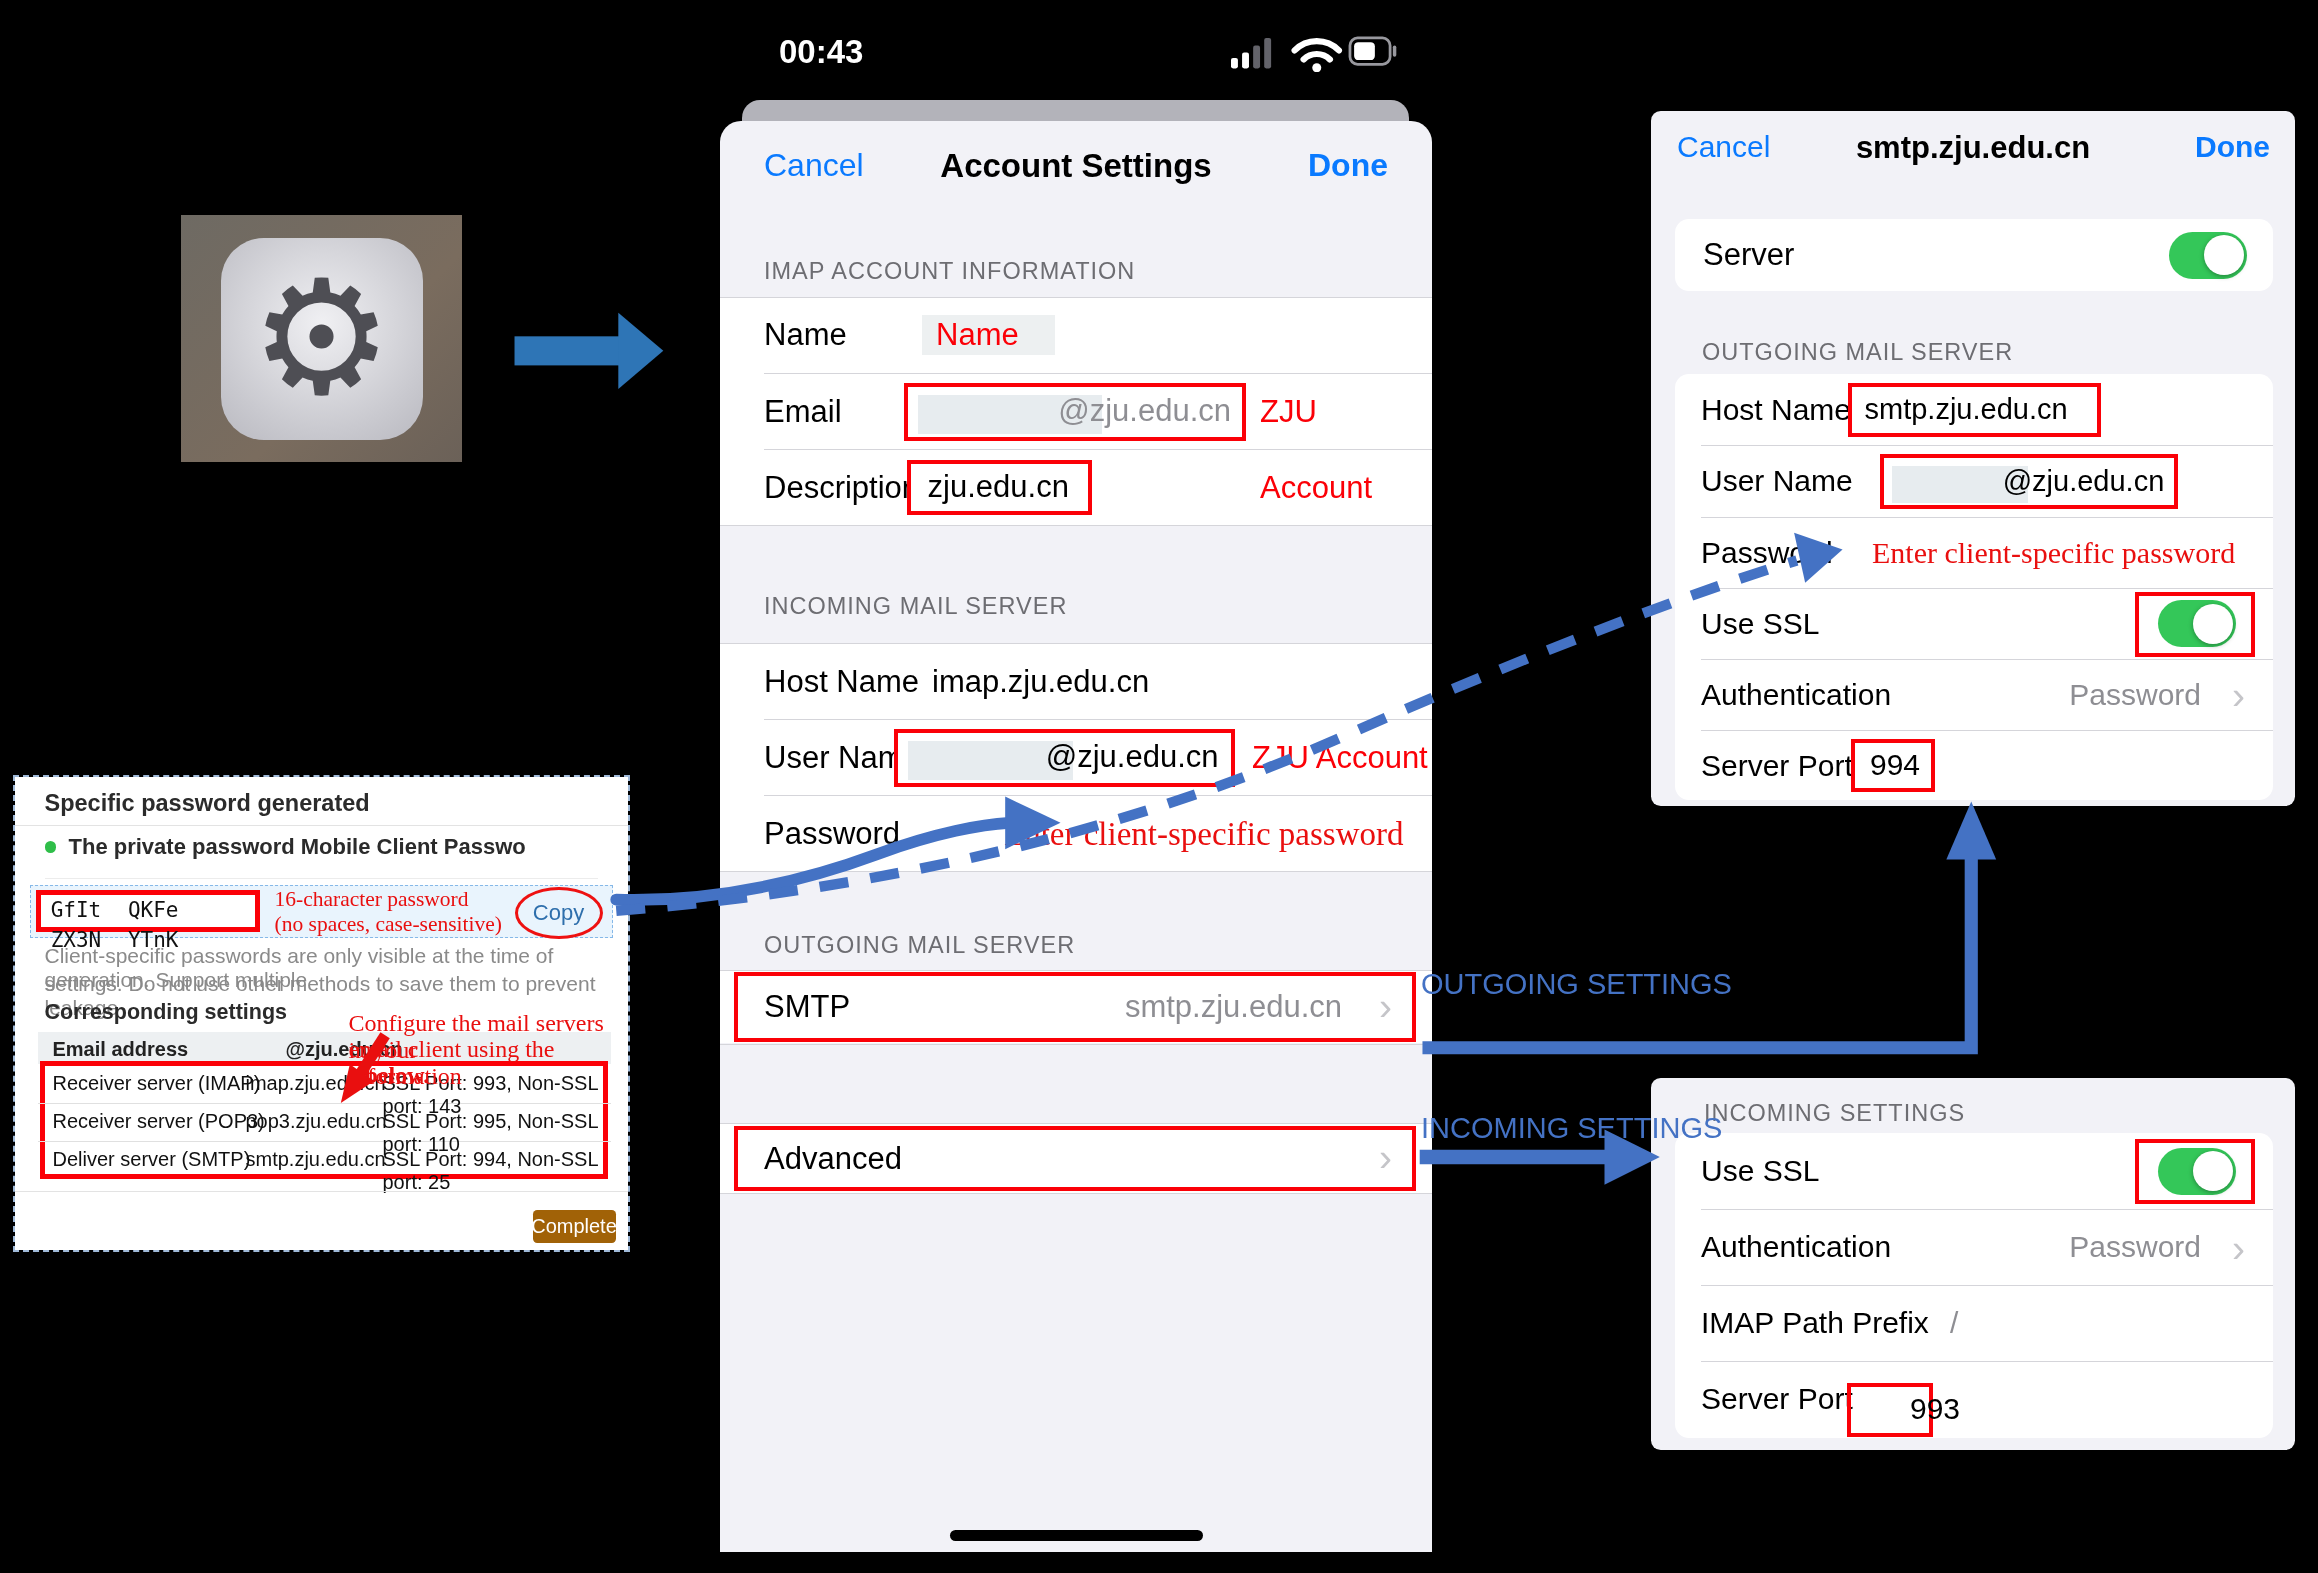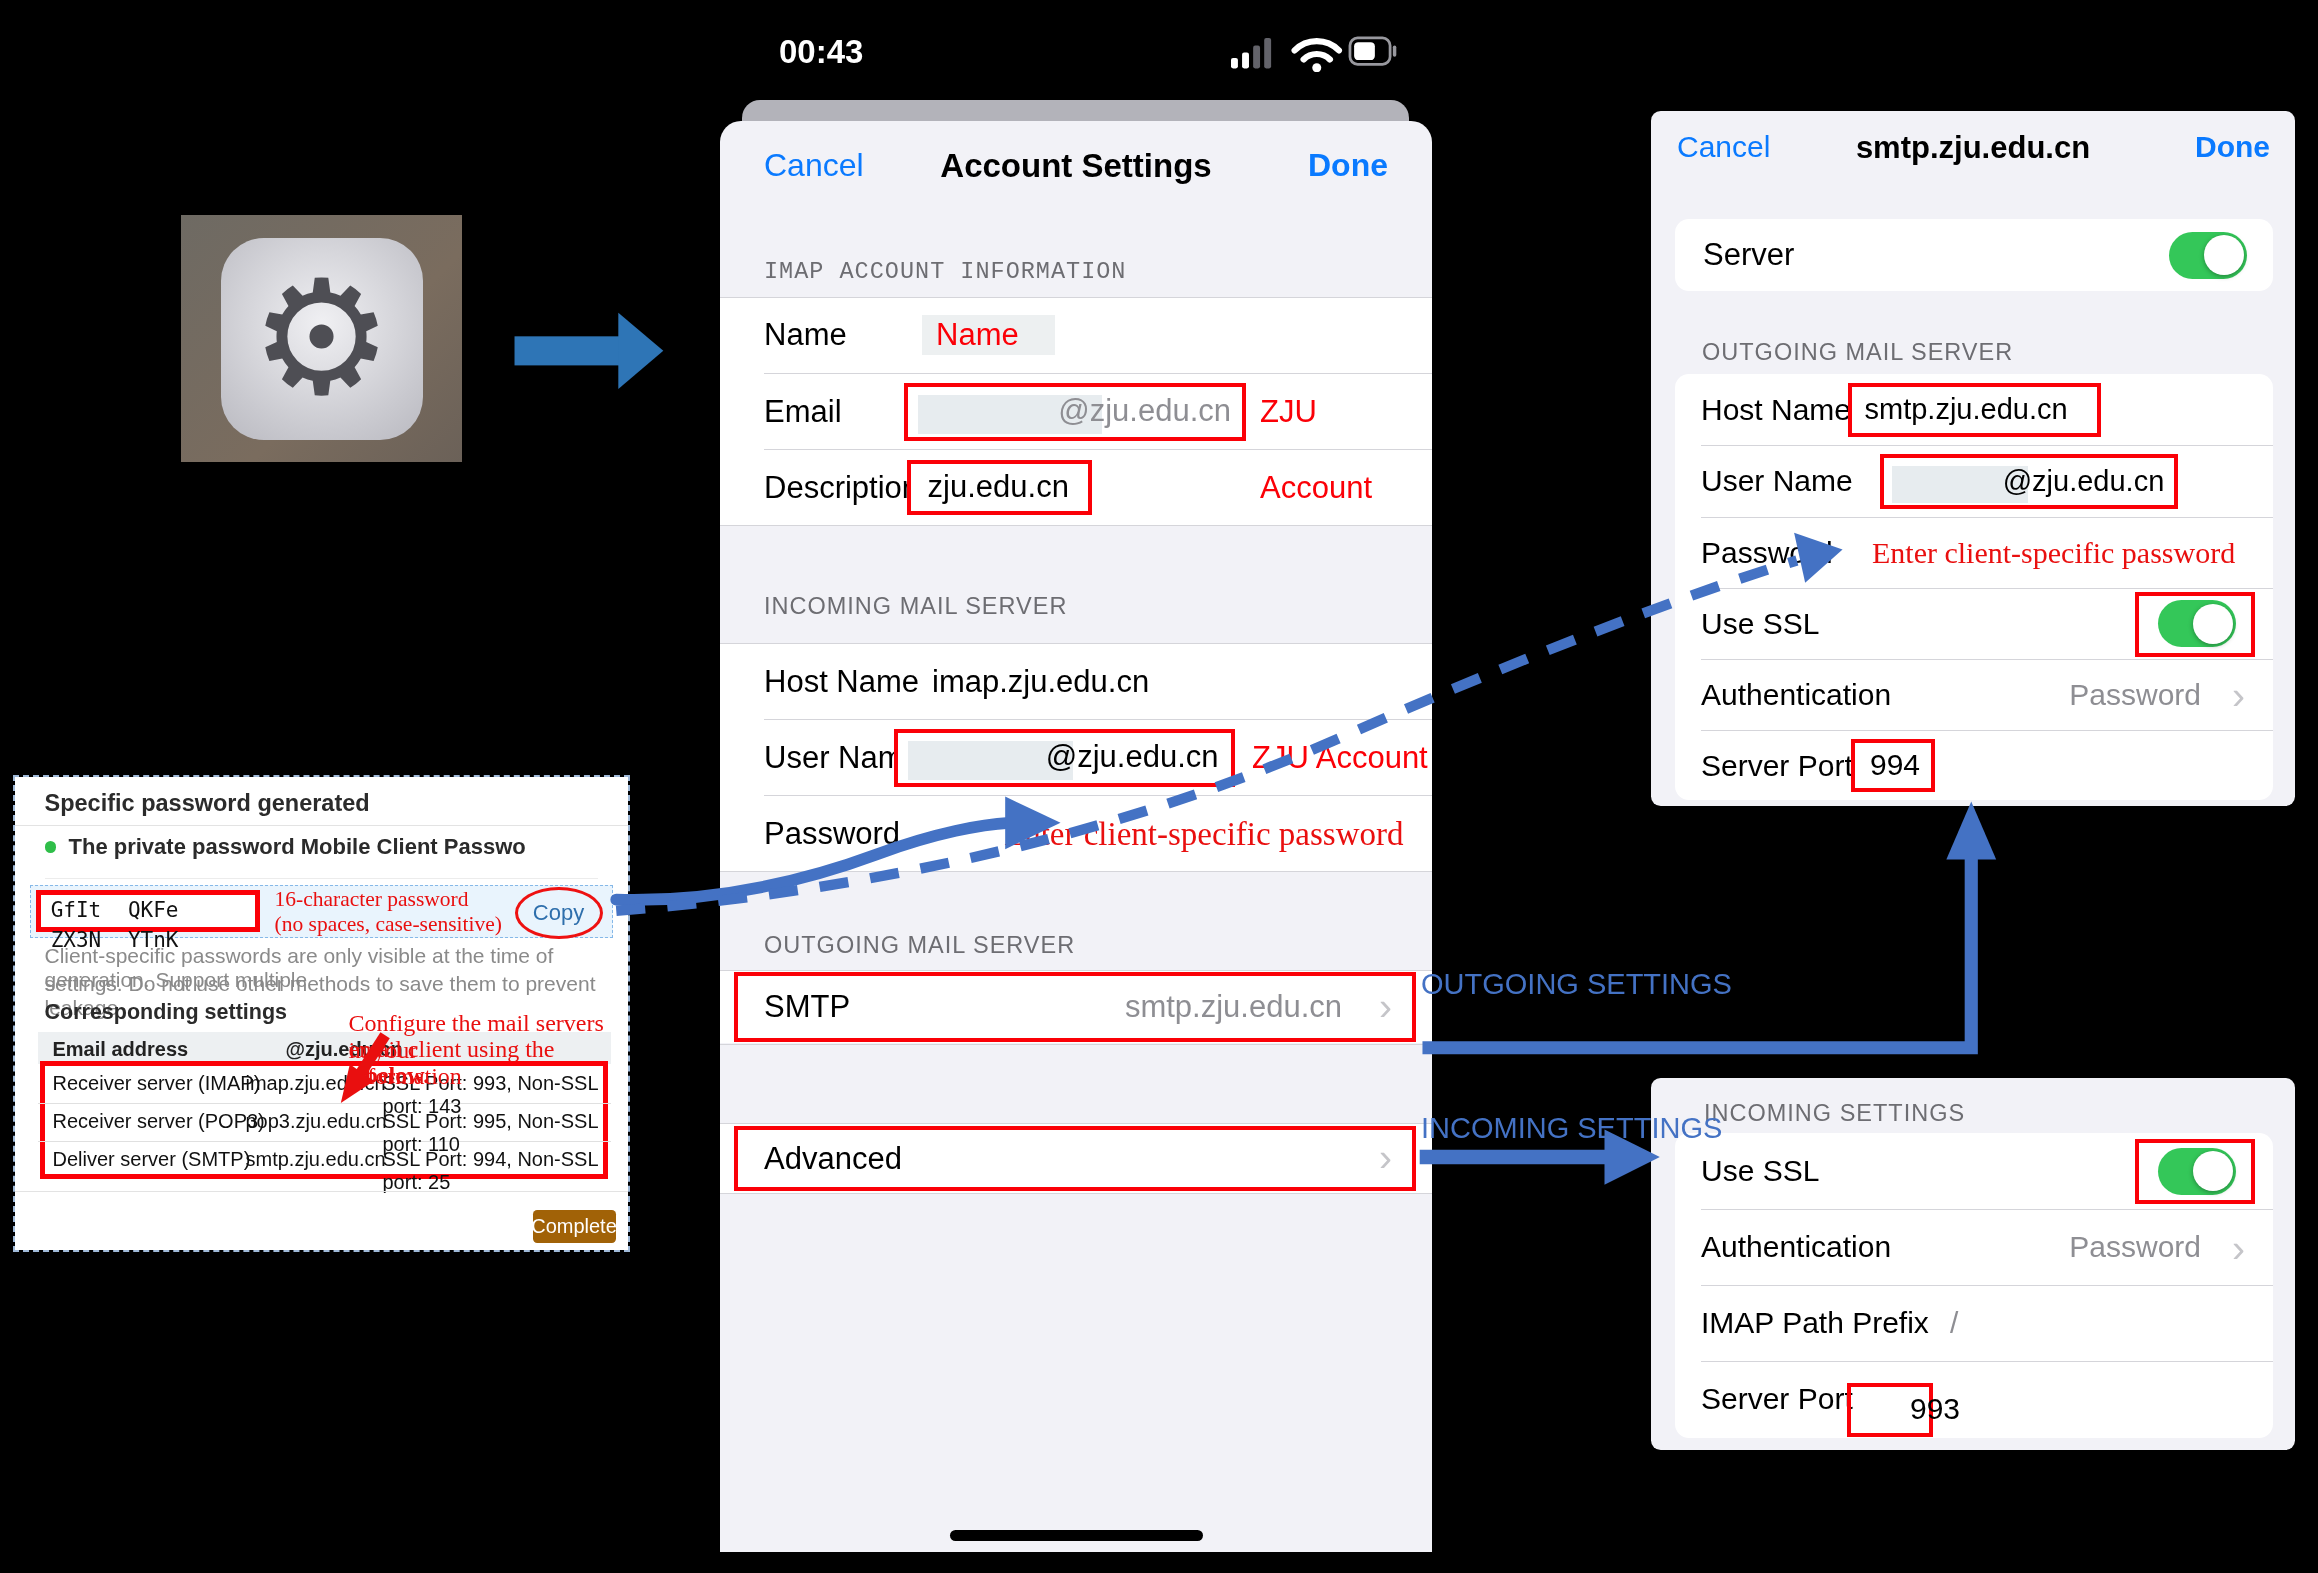--- a/index.html
+++ b/index.html
@@ -62,21 +62,21 @@
   <div class="abs" style="left:742px;top:100px;width:667px;height:44px;border-radius:18px;background:#b3b3ba;"></div>
   <div class="abs" style="left:720px;top:121px;width:712px;height:1431px;background:#f2f2f7;border-radius:21px 21px 0 0;overflow:hidden;">
 
     <div class="abs ios-blue" style="left:44px;top:26px;font-size:32px;">
       <span>Cancel</span></div>
     <div class="abs bold" style="left:0;right:0;top:26px;text-align:center;font-size:33px;color:#000;">
       <span>Account Settings</span></div>
     <div class="abs ios-blue bold" style="right:44px;top:26px;font-size:32px;">
       <span>Done</span></div>
 
-    <div class="abs sec-label" style="left:44px;top:137px;font-family:Liberation Mono, monospace;">
+    <div class="abs sec-label" style="left:44px;top:137px;">
       <span>IMAP ACCOUNT INFORMATION</span></div>
 
     <div class="wrow" style="top:176px;height:228px;"></div>
     <div class="hairline" style="left:0;right:0;top:176px;"></div>
     <div class="hairline" style="left:44px;right:0;top:252px;"></div>
     <div class="hairline" style="left:44px;right:0;top:328px;"></div>
     <div class="hairline" style="left:0;right:0;top:404px;"></div>
 
     <div class="abs row-label" style="left:44px;top:176px;line-height:76px;">
       <span>Name</span></div>

